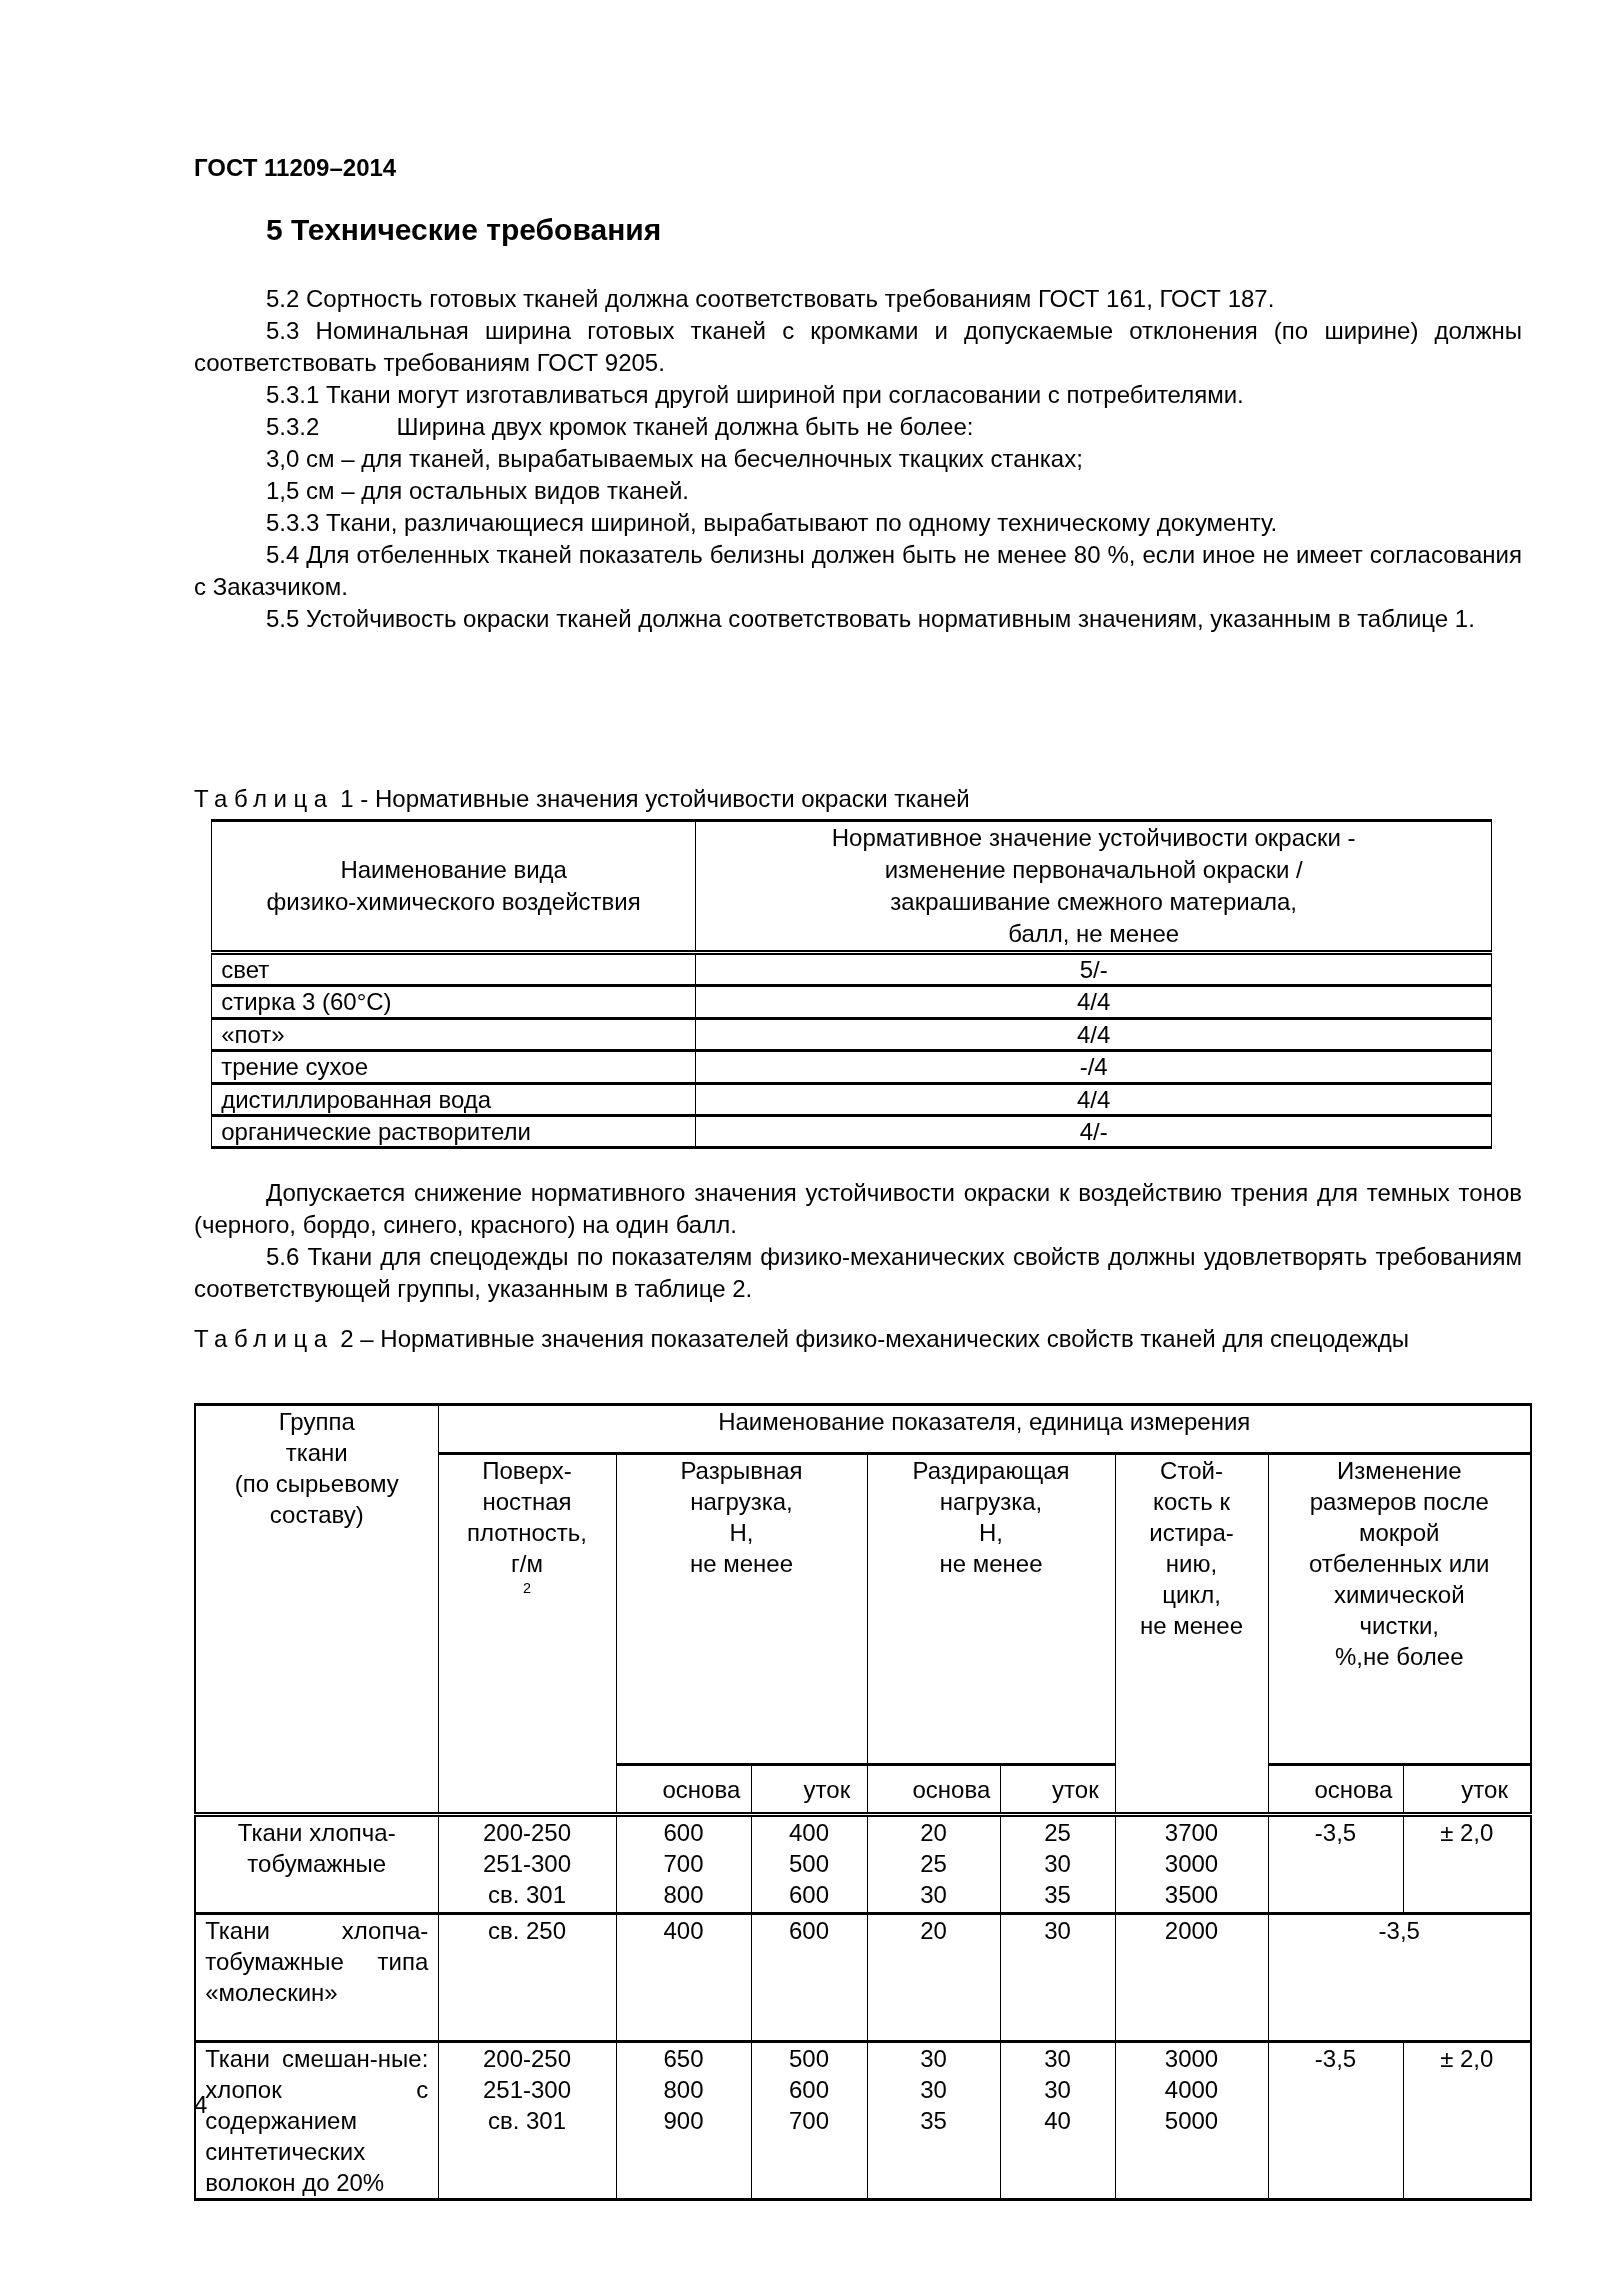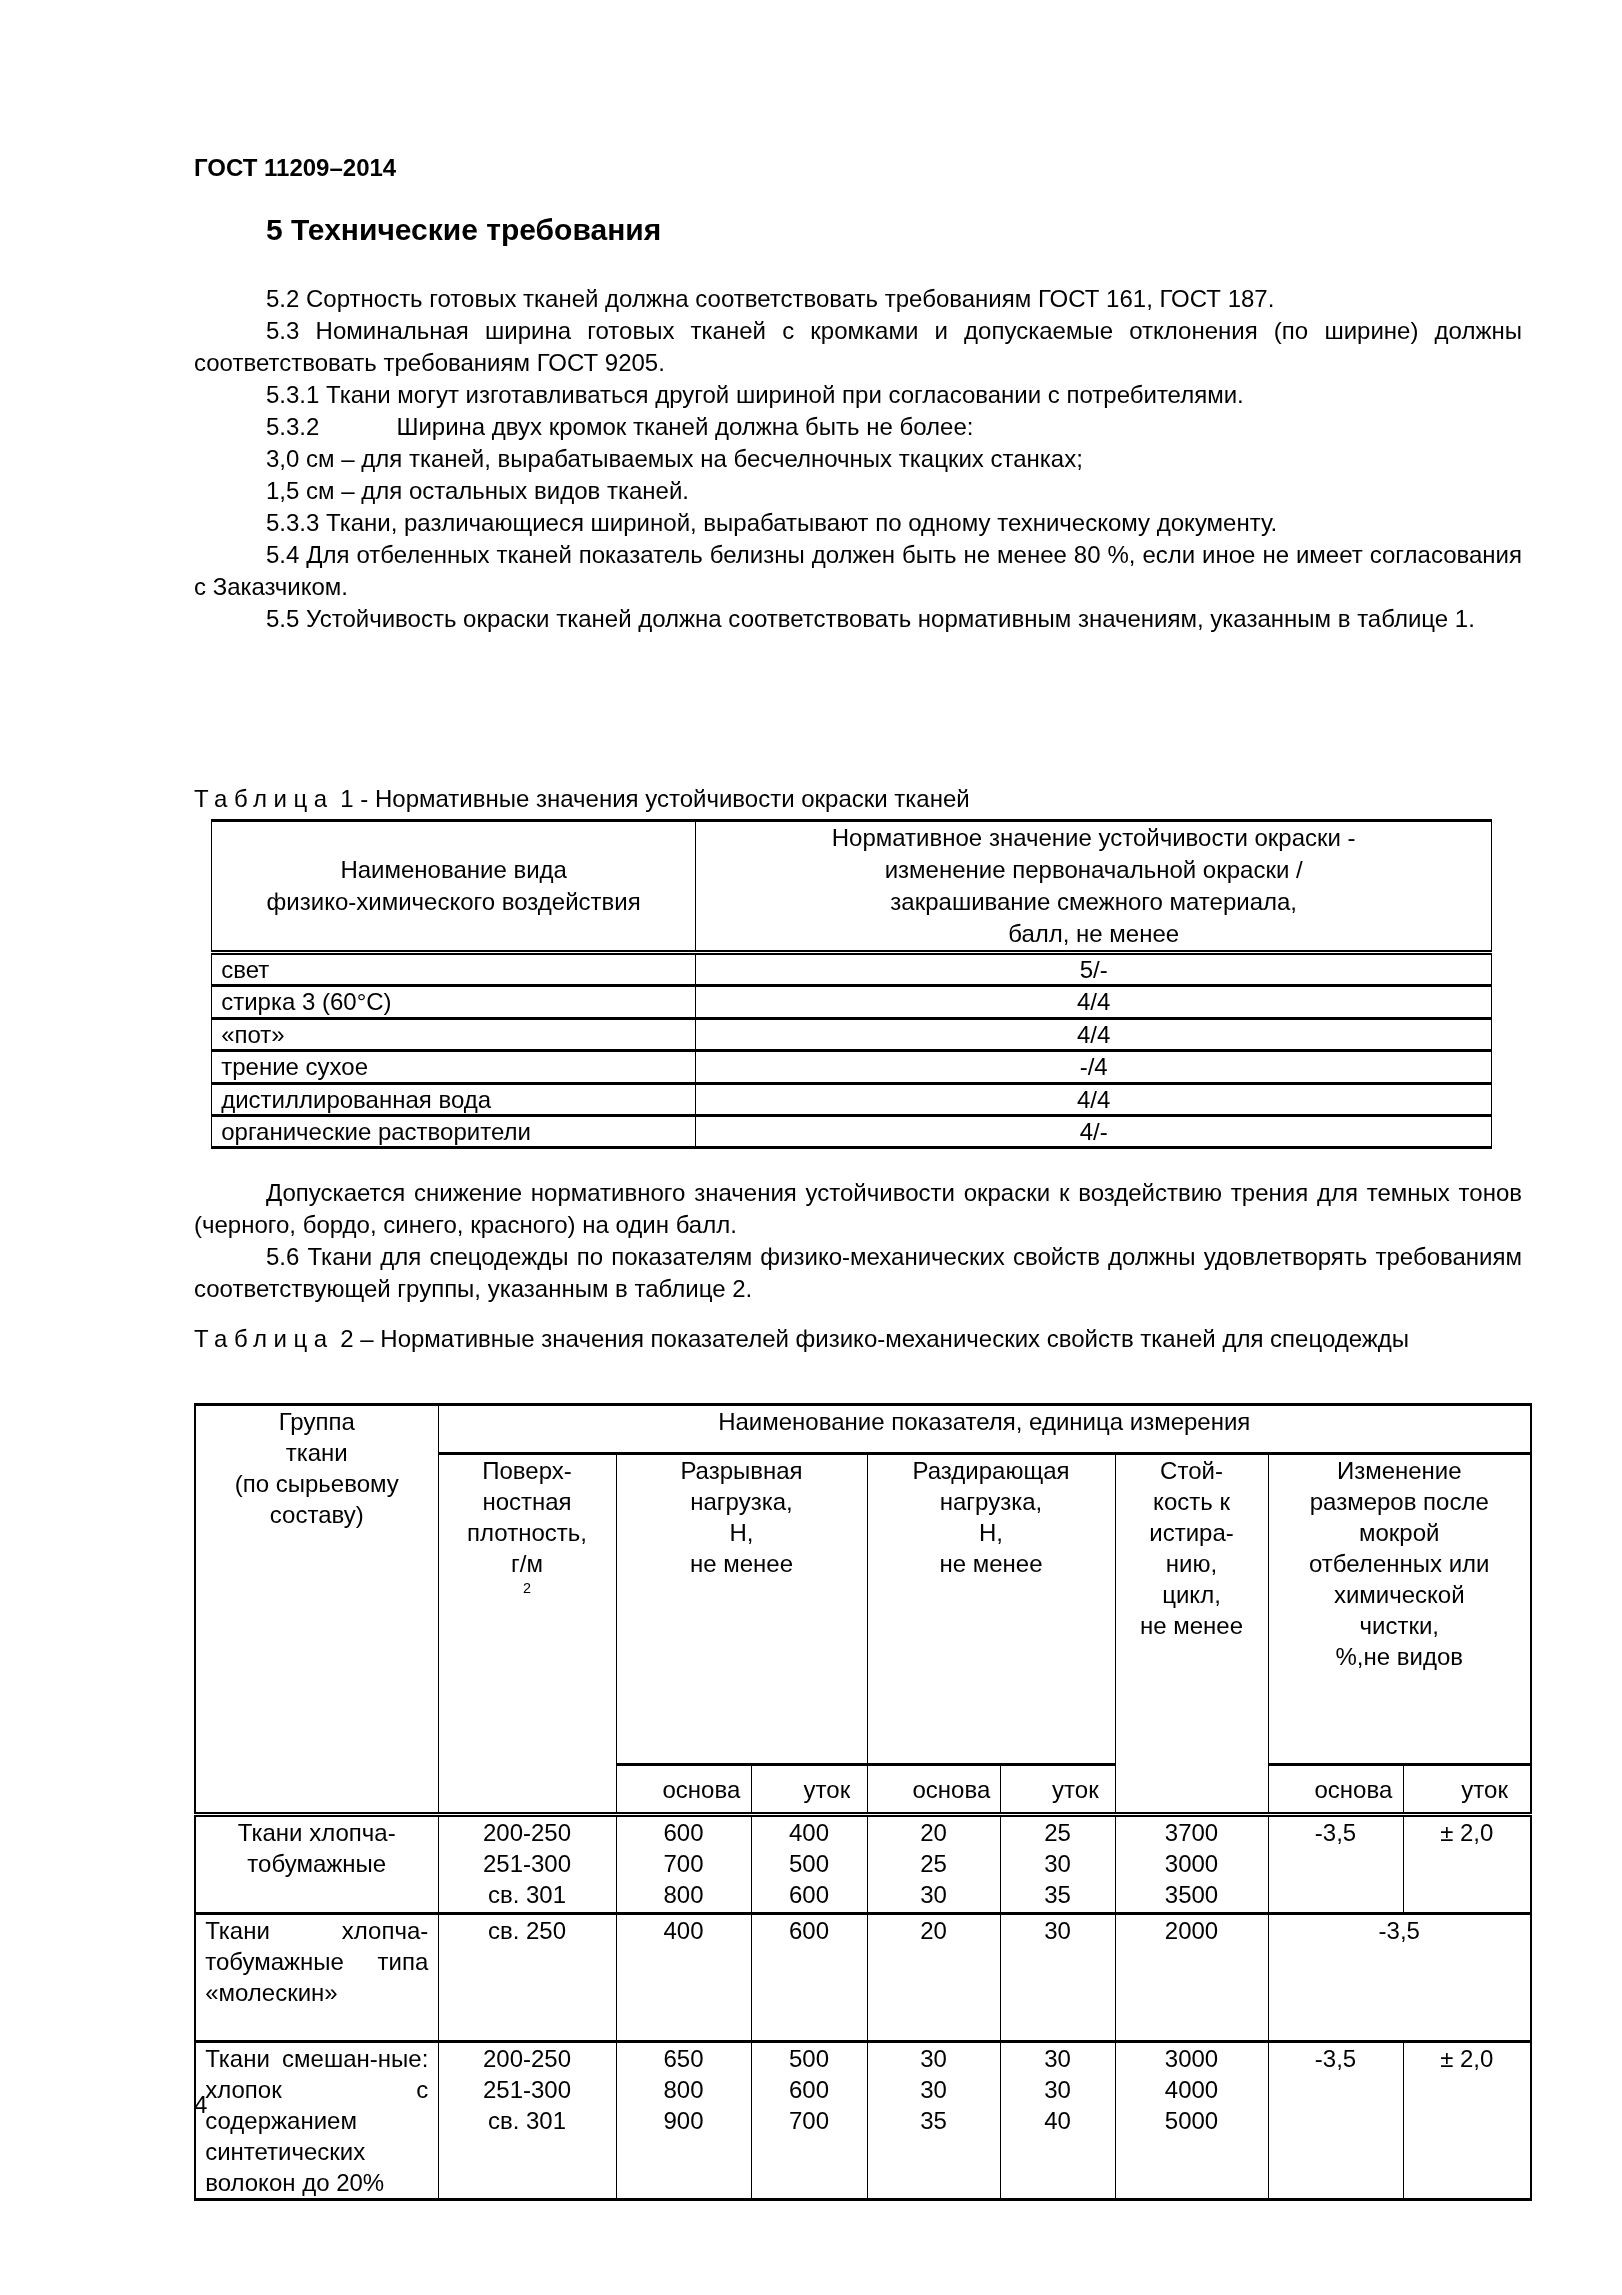--- a/index.html
+++ b/index.html
@@ -168,21 +168,21 @@
         <span>цикл,</span>
         <span>не менее</span>
       </th>
       <th colspan="2" class="sub lines outer-r">
         <span>Изменение</span>
         <span>размеров после</span>
         <span>мокрой</span>
         <span>отбеленных  или</span>
         <span>химической</span>
         <span>чистки,</span>
-        <span>%,не видов</span>
+        <span>%,не более</span>
       </th>
     </tr>
     <tr>
       <th class="ou ou-top">основа</th>
       <th class="ou ou-top">уток</th>
       <th class="ou ou-top">основа</th>
       <th class="ou ou-top">уток</th>
       <th class="ou ou-top">основа</th>
       <th class="ou ou-top outer-r">уток</th>
     </tr>

